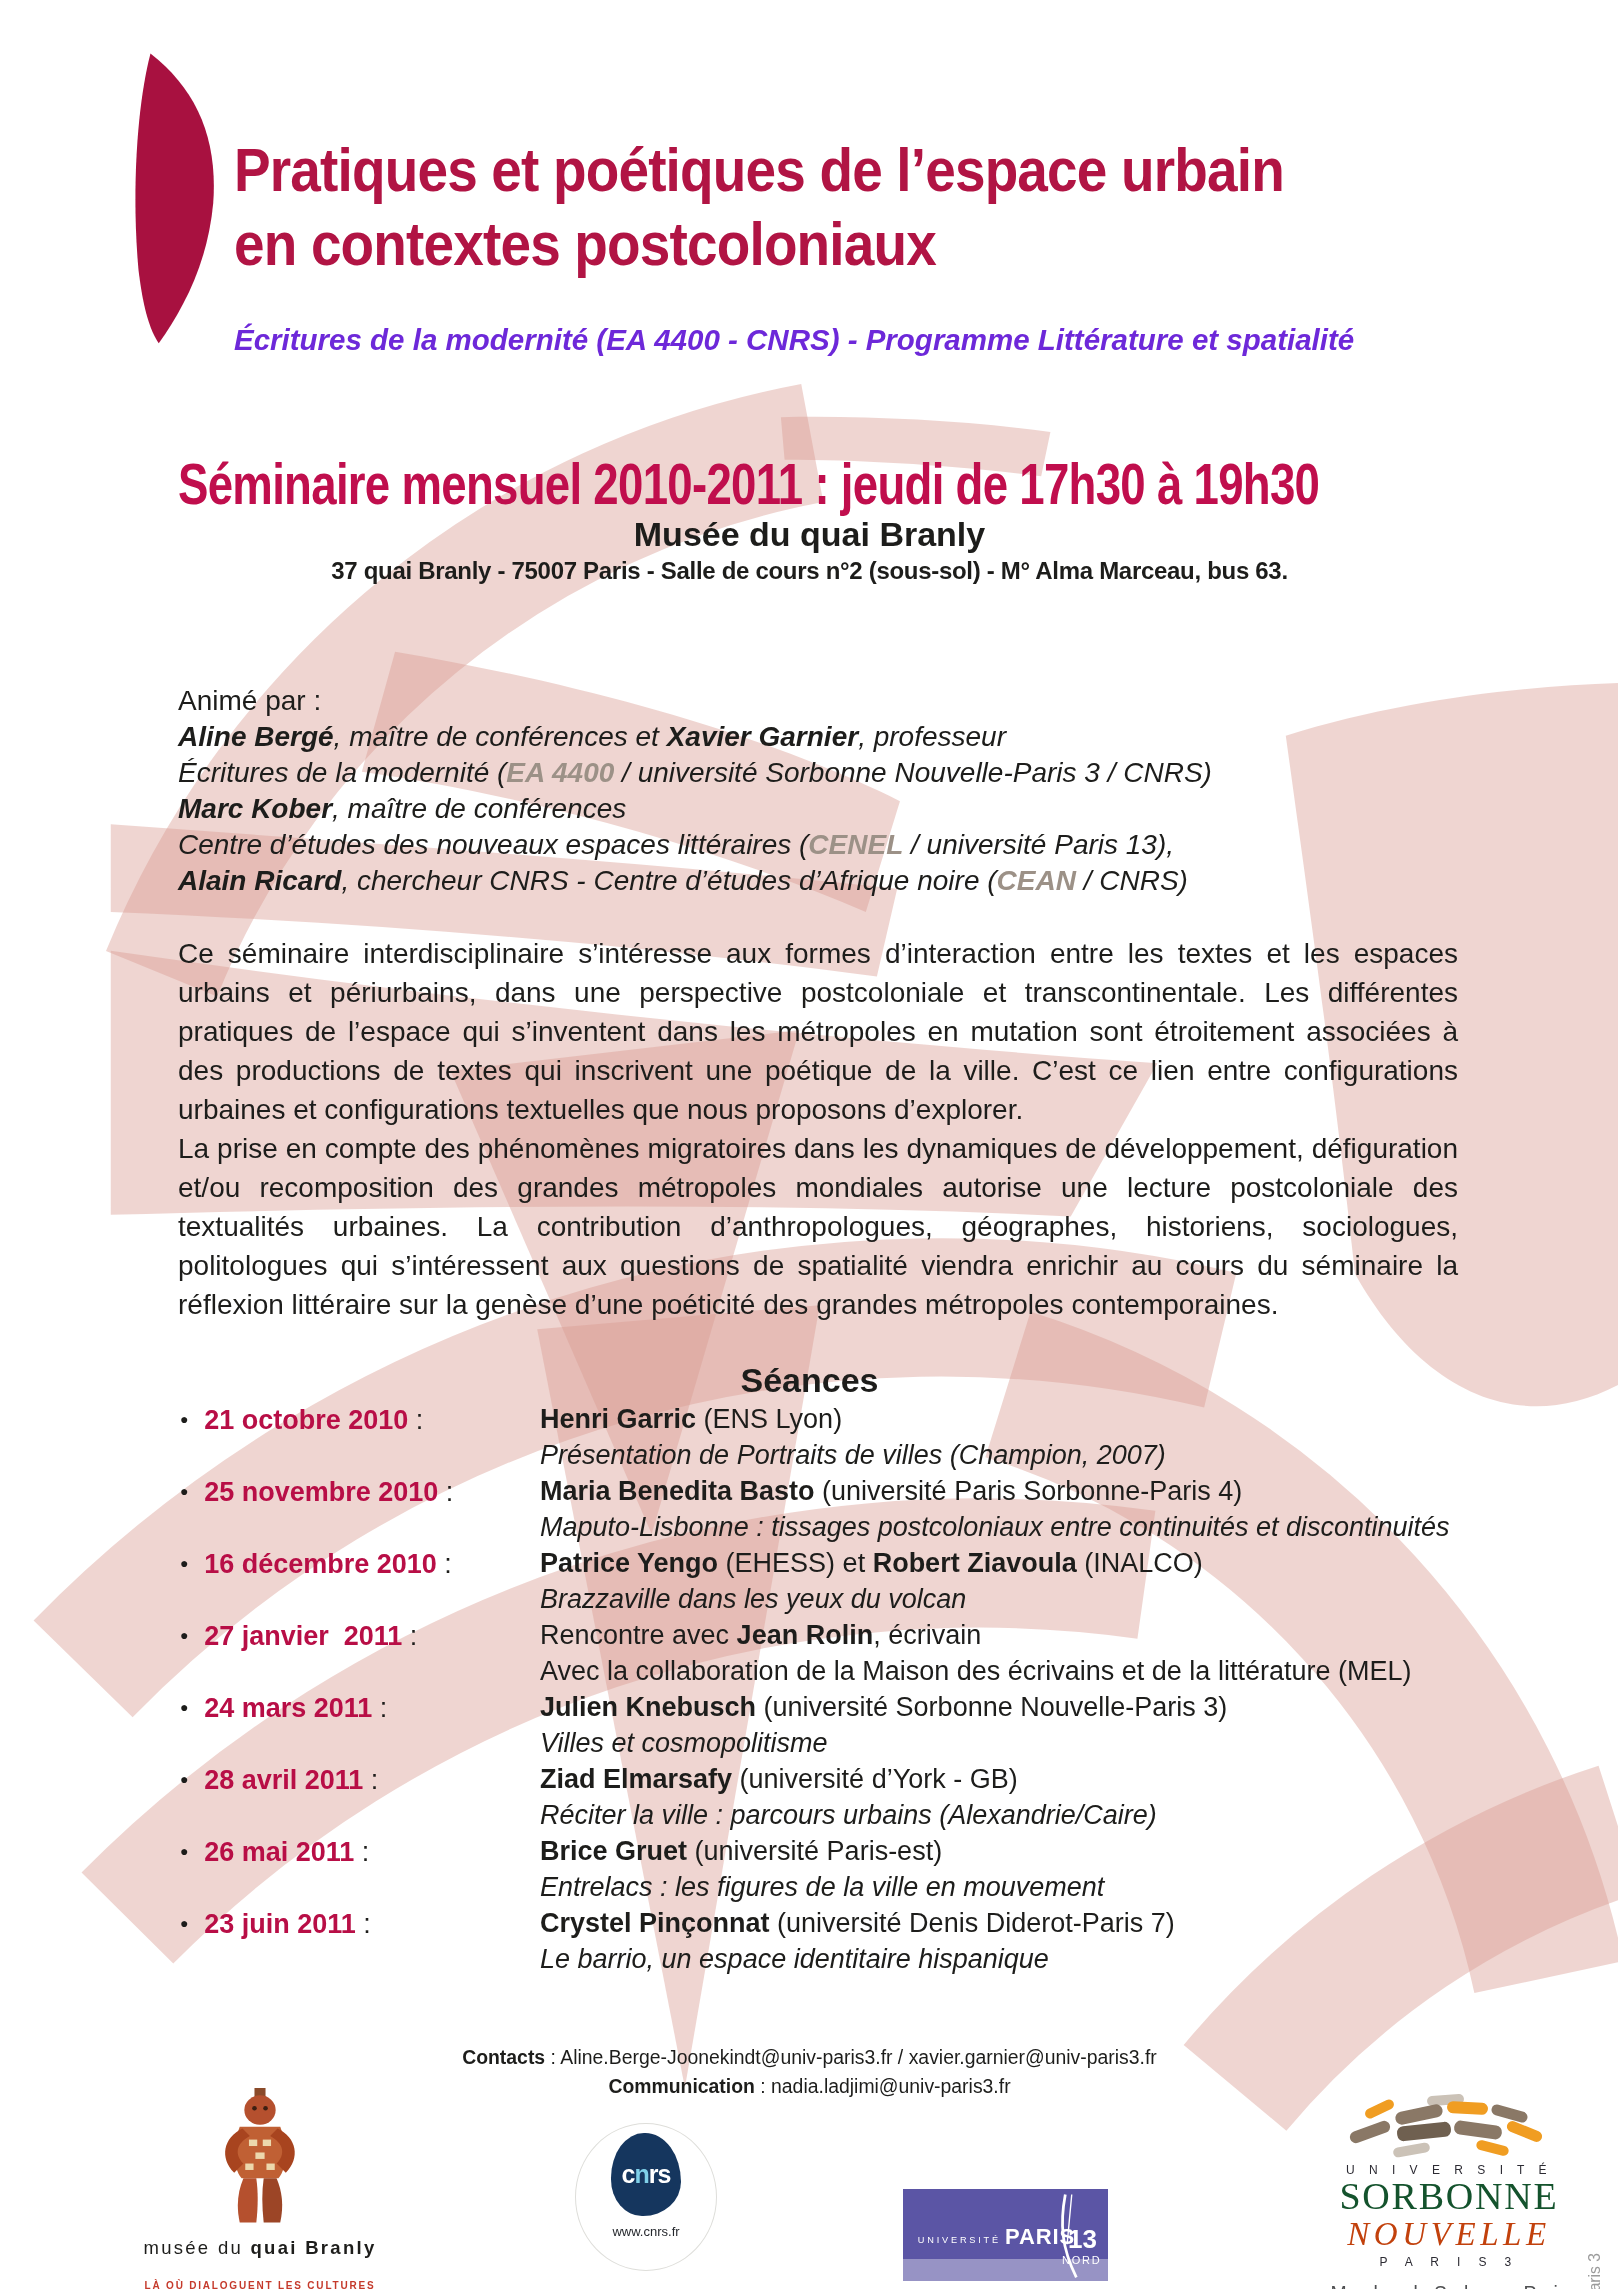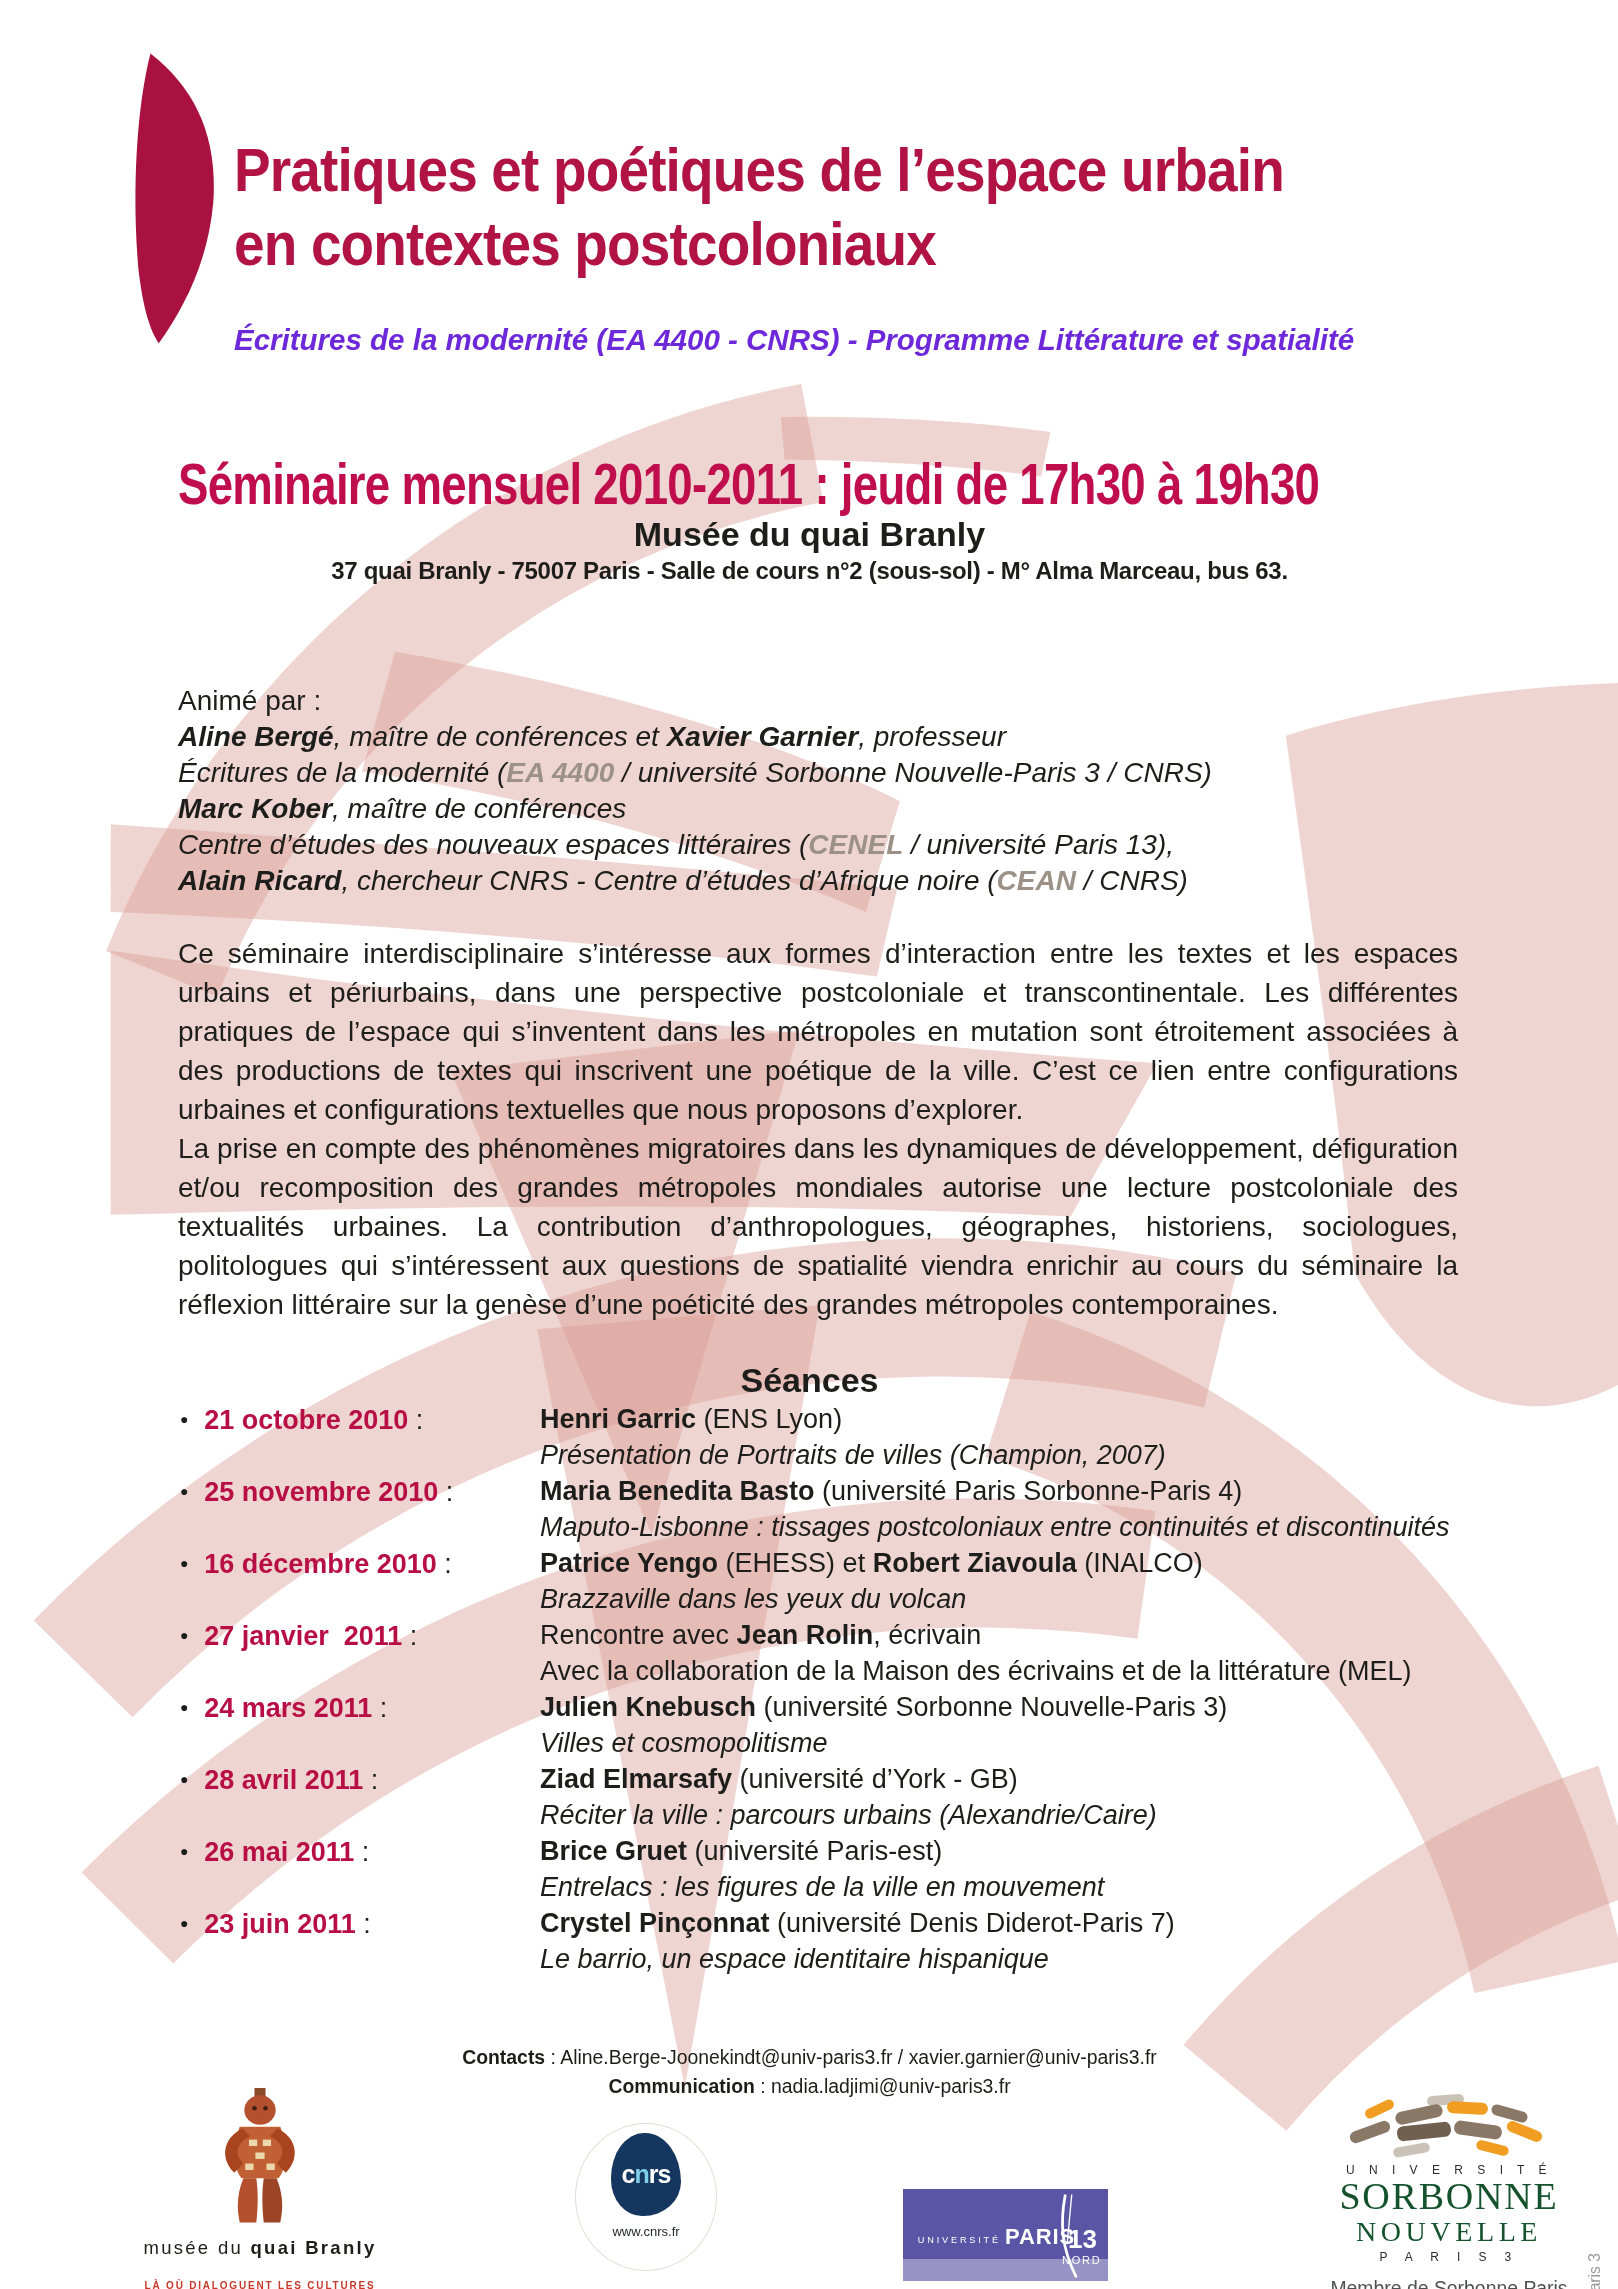--- a/index.html
+++ b/index.html
@@ -85,22 +85,22 @@
   .p13-13{position:absolute; right:11px; top:35px; color:#fff; font-size:26px; font-weight:bold;}
   .p13-nord{position:absolute; left:116px; top:65px; color:#fff; font-size:11px; font-weight:normal; letter-spacing:1.8px;padding-left:43px;}
   .p13-sail{position:absolute; left:0; top:0;}
 
   .logo-sn{position:absolute; left:1320px; top:2093px; width:258px; text-align:center;}
   .sn-strokes{position:relative; width:222px; height:66px; margin:0 auto;}
   .sn-strokes i{position:absolute; border-radius:6.5px; display:block;}
   .sn-univ{font-size:12px; letter-spacing:5.5px; color:#2c2b33; margin-top:3.7px;}
   .sn-sorbonne{font-family:"Liberation Serif","DejaVu Serif",serif; font-size:38px;
     color:#14532d; letter-spacing:1.8px; line-height:1.05;}
-  .sn-nouvelle{font-family:"Liberation Serif","DejaVu Serif",serif; font-size:28px;
-    color:#14532d; letter-spacing:4.6px; line-height:1.05;}
+  .sn-nouvelle{font-family:"Liberation Serif","DejaVu Serif",serif; font-size:33px;
+    color:#c2410c; letter-spacing:4.6px; line-height:1.05;font-style:italic;}
   .sn-paris3{font-size:12px; letter-spacing:7.4px; color:#2c2b33; margin-top:3.7px;}
   .sn-member{font-size:19.4px; color:#4f5052; margin-top:13px;}
 
   .side-credit{
     position:absolute; right:14.8px; bottom:37px;
     transform:rotate(-90deg); transform-origin:right bottom;
     font-size:15.7px; color:#9b9b9b; white-space:nowrap;
   }
 </style>
 </head>

